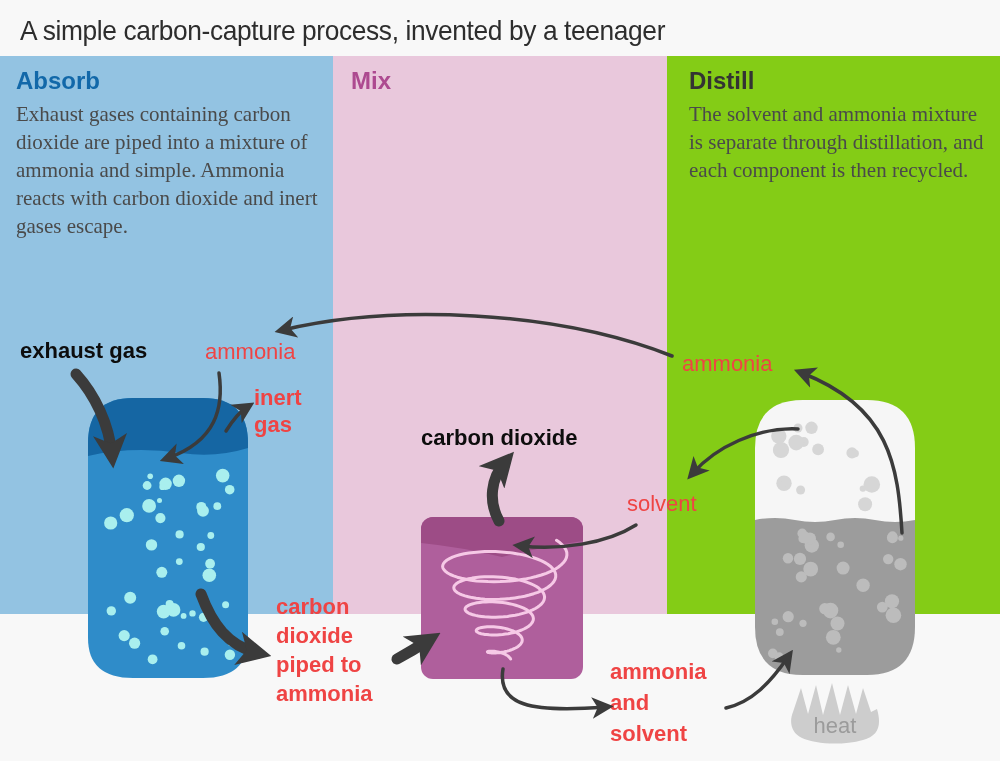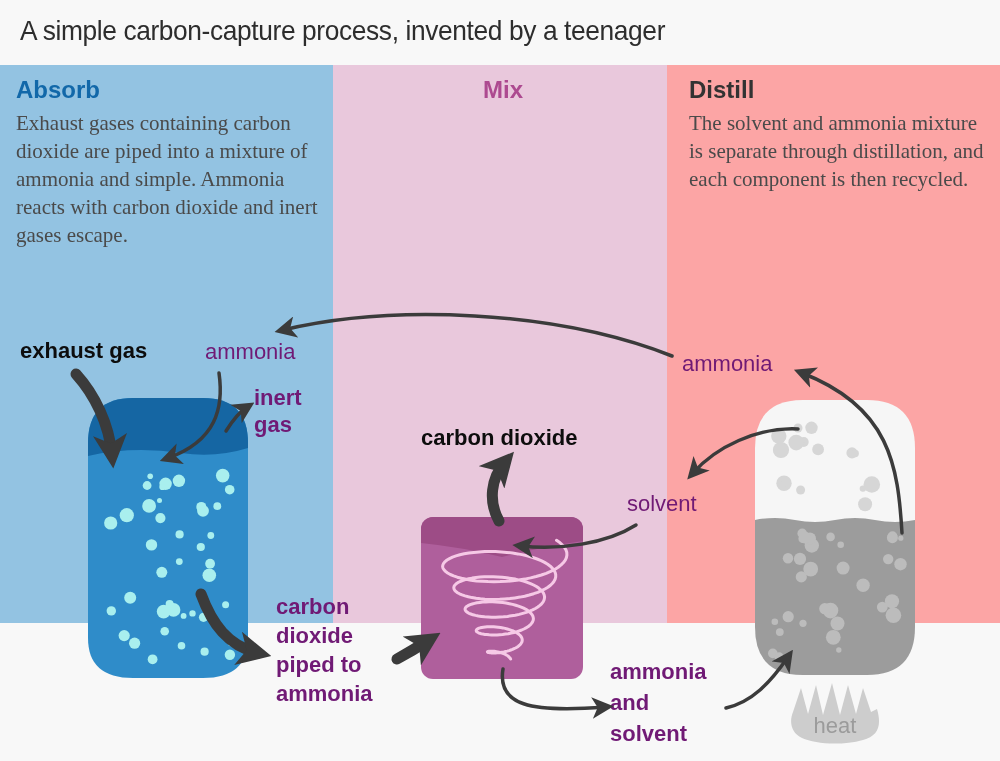--- a/index.html
+++ b/index.html
@@ -1,32 +1,32 @@
 <!DOCTYPE html>
 <html><head>
 <meta charset="utf-8">
 <style>
   html,body{margin:0;padding:0;background:#e8e8e8;}
   #stage{position:relative;width:1000px;height:761px;background:#f8f8f8;overflow:hidden;
          font-family:"Liberation Sans",sans-serif;}
   .title{position:absolute;left:20px;top:14px;font-size:28px;line-height:34px;color:#2d2d2d;
          letter-spacing:-0.4px;transform:scaleX(0.94);transform-origin:left center;white-space:nowrap;}
-  .panel{position:absolute;top:65px;height:558px;box-sizing:border-box;}
+  .panel{position:absolute;top:56px;height:558px;box-sizing:border-box;}
   .panel.absorb{left:0;width:333px;background:#93c3e2;padding:10px 12px 0 16px;}
   .panel.mix{left:333px;width:334px;background:#e9c8dc;padding:10px 12px 0 18px;}
-  .panel.distill{left:667px;width:333px;background:#fca5a5;padding:10px 10px 0 22px;}
+  .panel.distill{left:667px;width:333px;background:#84cc16;padding:10px 10px 0 22px;}
   .panel h2{margin:0 0 4px 0;font-size:24px;line-height:30px;font-weight:bold;}
   .panel.absorb h2{color:#1268a9;}
-  .panel.mix h2{color:#ad4a90;text-align:center;}
+  .panel.mix h2{color:#ad4a90;}
   .panel.distill h2{color:#333333;}
   .panel p{margin:0;font-family:"Liberation Serif",serif;font-size:21px;line-height:28px;color:#4a4a4a;}
   .panel.absorb p{max-width:302px;}
   .panel.mix p{max-width:288px;}
   .panel.distill p{max-width:300px;}
-  .lbl{position:absolute;font-size:22px;line-height:27px;color:#701a75;white-space:nowrap;}
+  .lbl{position:absolute;font-size:22px;line-height:27px;color:#ef4444;white-space:nowrap;}
   .lbl.bold{font-weight:bold;color:#0d0d0d;}
   .lbl.center{white-space:normal;font-weight:bold;}
   svg.layer{position:absolute;pointer-events:none;}
   #arrow-layer{left:0;top:0;}
 </style>
 </head>
 <body>
 
 <div id="stage">
 

